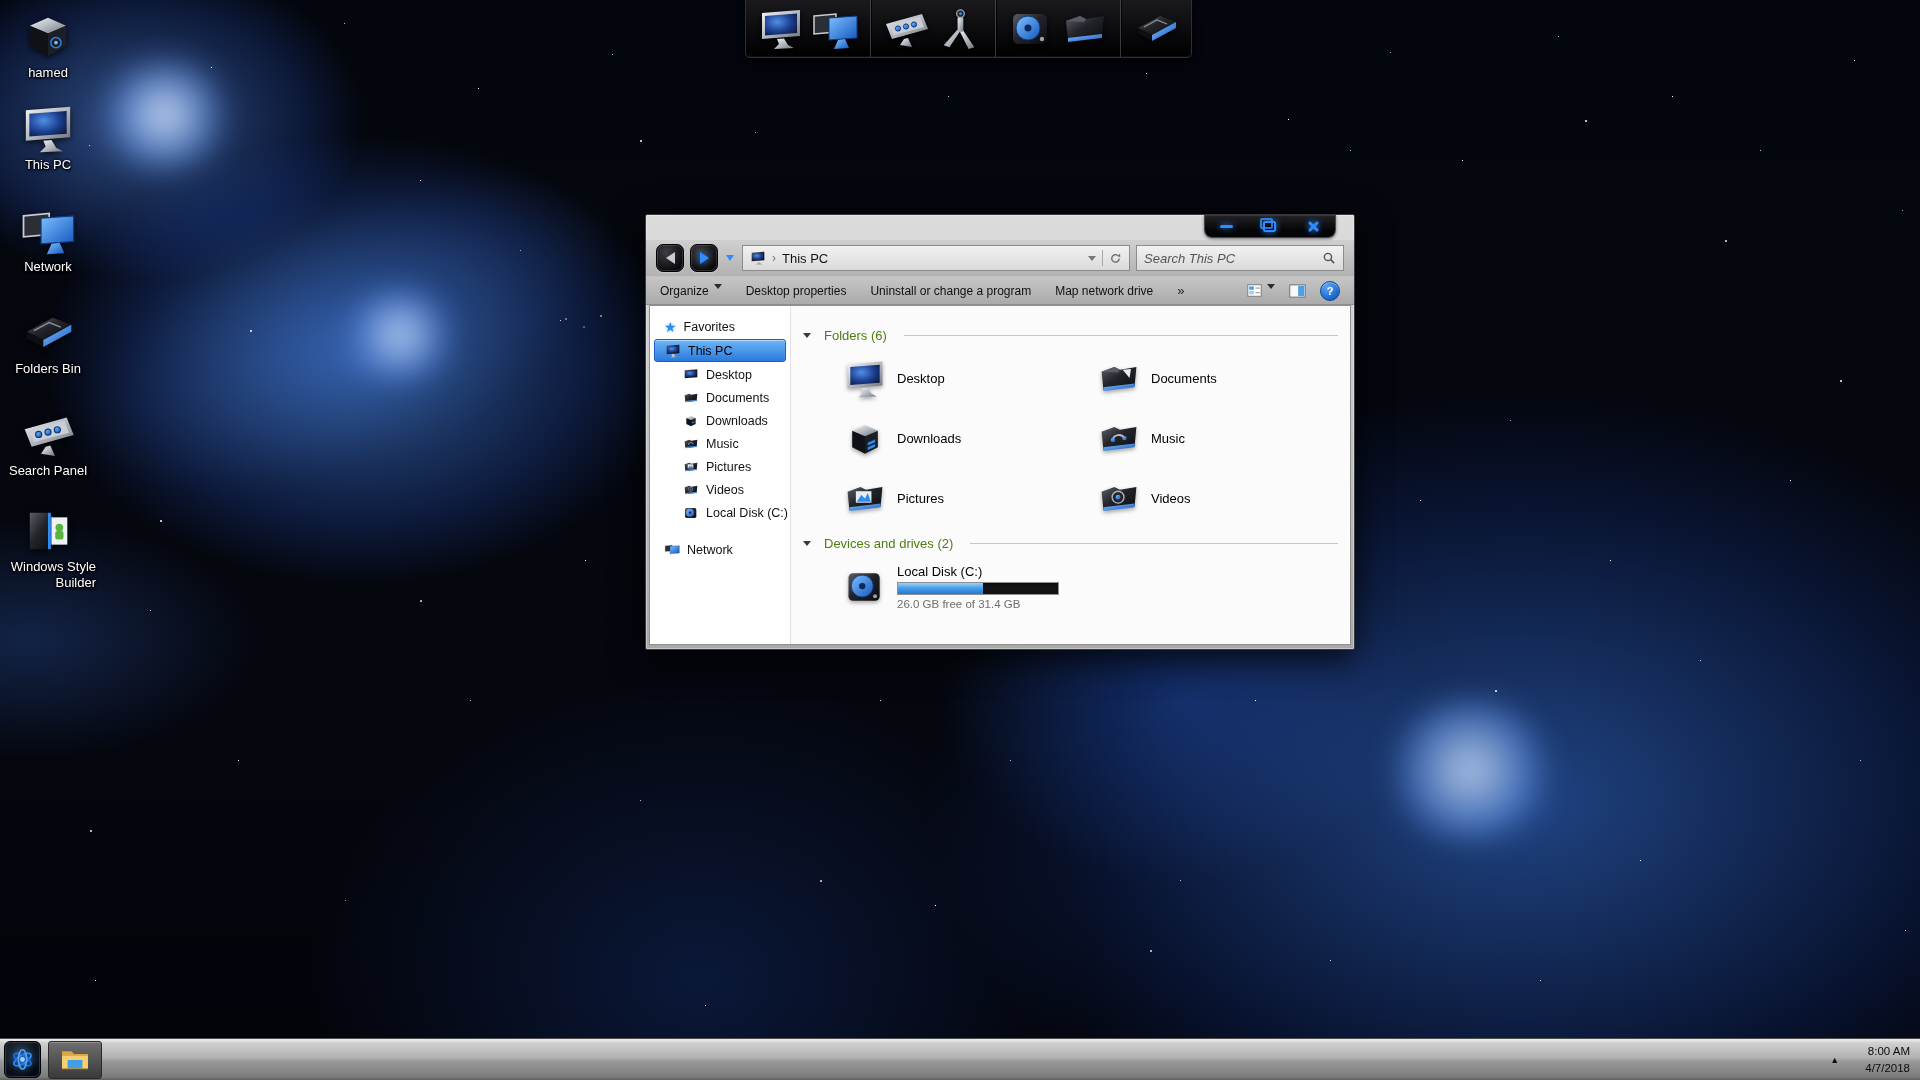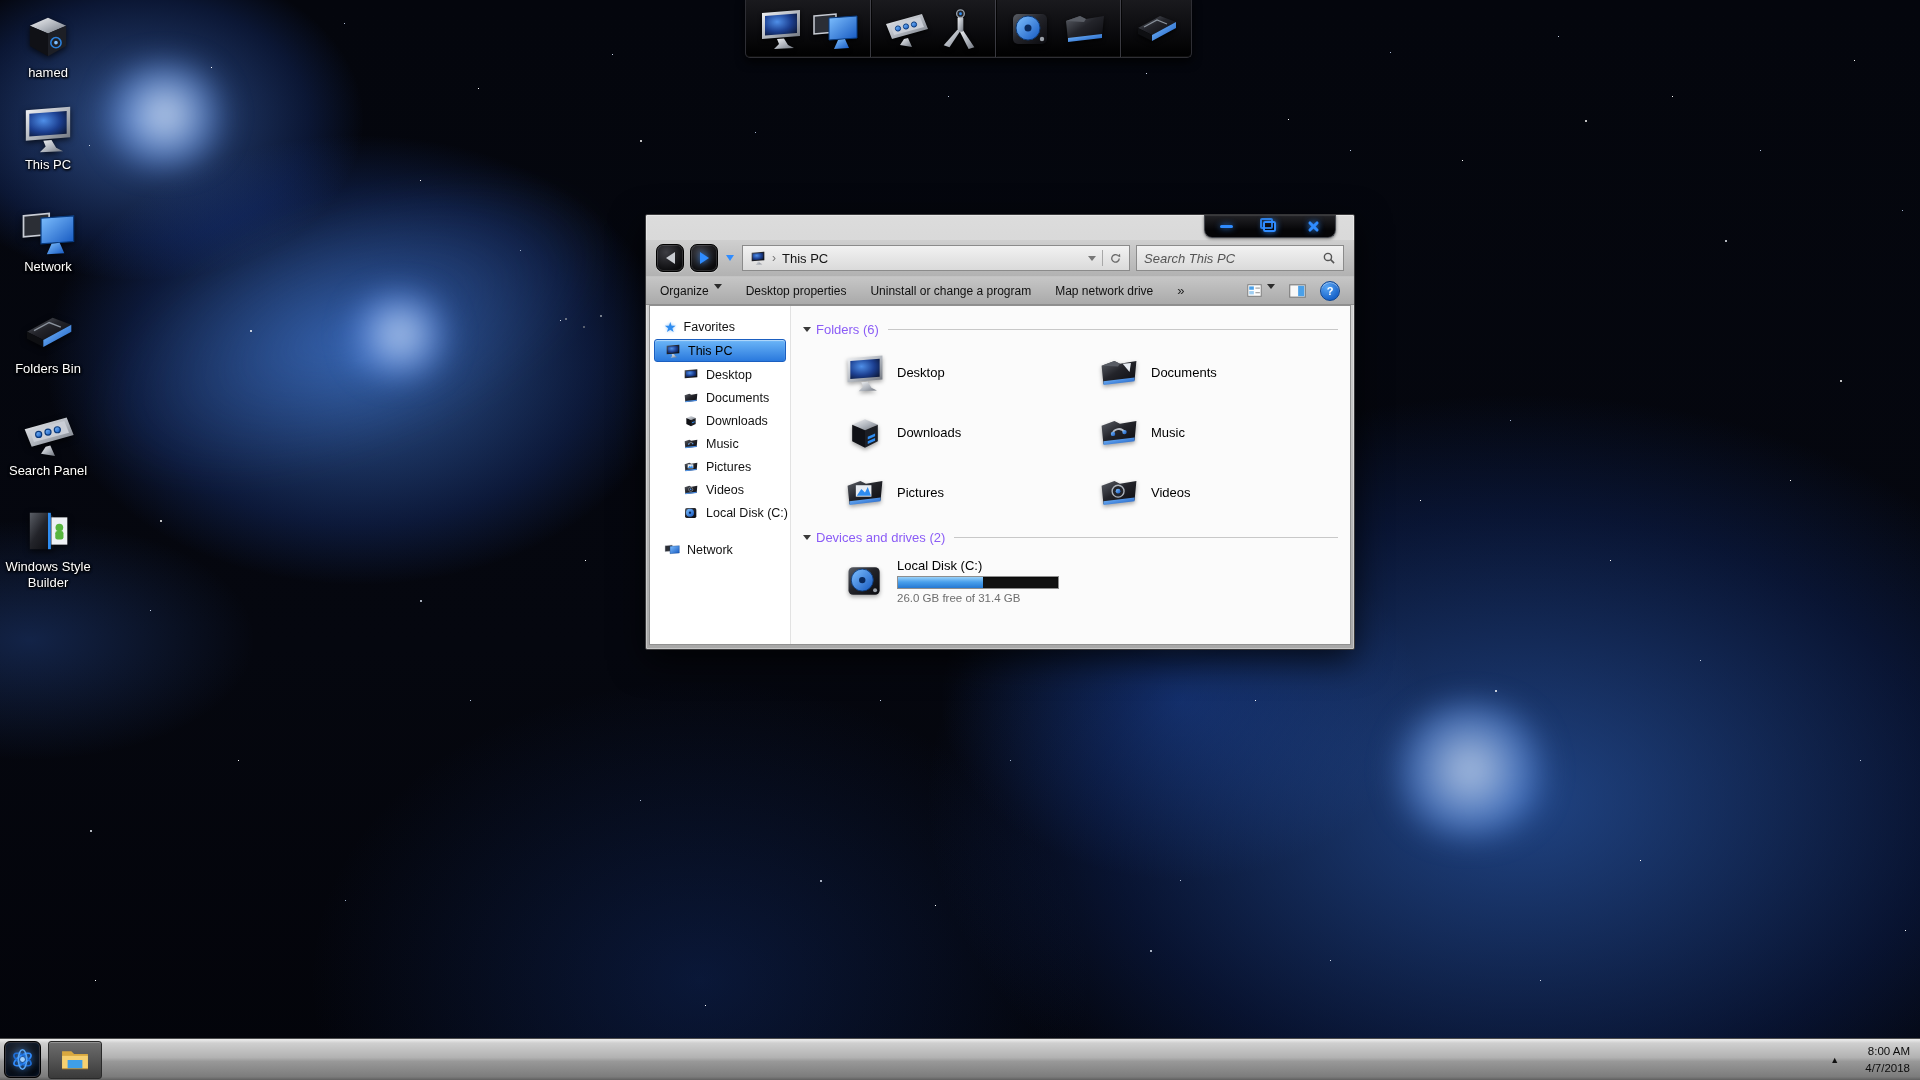--- a/index.html
+++ b/index.html
@@ -35,21 +35,21 @@
     1860px 760px #b4c2da,1905px 930px #fff,1540px 980px #cdd8ea,1640px 860px #fff,420px 180px #fff,
     520px 250px #9fb0cc,1240px 260px #fff,1350px 150px #b8c6de;}
   .stars2{position:absolute;width:2px;height:2px;border-radius:50%;background:transparent;box-shadow:
     160px 520px #fff,420px 600px #dce6f5,640px 140px #fff,1150px 950px #dce6f5,1495px 690px #fff,
     1725px 240px #eef3fb,250px 330px #fff,820px 880px #dce6f5,1585px 120px #fff,90px 830px #eef3fb,
     1840px 380px #fff,565px 318px #8a8f98,583px 326px #70767f,600px 315px #9aa0a8;}
 
   
   .dicon{position:absolute;left:0;width:96px;display:flex;flex-direction:column;align-items:center;gap:3px;cursor:default;}
   .dicon svg{width:56px;height:50px;filter:drop-shadow(0 2px 3px rgba(0,0,0,.7));}
-  .dicon .dlabel{color:#fff;font-size:13px;text-align:center;line-height:1.2;
+  .dicon .dlabel{color:#fff;font-size:13px;text-align:right;line-height:1.2;
     text-shadow:0 1px 3px #000,0 0 3px #000,1px 1px 2px #000;}
   .di1{top:12px}.di2{top:104px}.di3{top:206px}.di4{top:308px}.di5{top:410px}.di6{top:506px}
 
   
   .dock{position:absolute;left:745px;top:0;height:57px;display:flex;align-items:stretch;
     background:linear-gradient(180deg,#1a1a1e 0%,#0b0b0e 55%,#000 100%);
     border:1px solid #2e2e34;border-top:none;border-radius:0 0 5px 5px;
     box-shadow:0 4px 10px rgba(0,0,0,.8), inset 0 -1px 0 rgba(255,255,255,.06);}
   .dgroup{display:flex;align-items:center;gap:6px;padding:0 11px;border-right:1px solid rgba(100,100,112,.55);
     box-shadow:1px 0 0 rgba(0,0,0,.8);}
@@ -111,21 +111,21 @@
   .srow{height:23px;display:flex;align-items:center;gap:7px;padding-left:14px;cursor:pointer;white-space:nowrap;}
   .srow.child{padding-left:33px;}
   .srow svg{width:16px;height:14px;flex:none;}
   .srow .star{color:#2e8cf0;font-size:14px;line-height:1;text-shadow:0 0 3px rgba(46,140,240,.6);}
   .srow.sel{margin:1px 4px;padding-left:10px;border-radius:3px;height:21px;
     background:linear-gradient(180deg,#6cb6f8,#2a79dd);border:1px solid #1b5fc0;color:#000;
     box-shadow:inset 0 1px 1px rgba(255,255,255,.5);}
   .srow.net{margin-top:14px;}
 
   .main{flex:1;background:#fbfbfb;padding:10px 12px 0 10px;font-size:13px;overflow:hidden;}
-  .sechead{display:flex;align-items:center;gap:5px;color:#8b5cf6;margin:6px 0 12px 2px;cursor:default;}
+  .sechead{display:flex;align-items:center;gap:13px;color:#4d7c0f;margin:12px 0 12px 2px;cursor:default;}
   .sec-caret{width:0;height:0;border-left:4px solid transparent;border-right:4px solid transparent;border-top:5px solid #3a3a3a;cursor:pointer;}
   .sec-line{flex:1;height:1px;background:#c8c8c8;margin-left:4px;}
   .grid{display:grid;grid-template-columns:254px 254px;row-gap:13px;padding-left:42px;margin-bottom:14px;}
   .fitem{display:flex;align-items:center;gap:10px;height:47px;cursor:pointer;}
   .fitem svg{width:44px;height:40px;flex:none;filter:drop-shadow(0 2px 2px rgba(0,0,0,.35));}
   .fitem .flabel{color:#000;}
   .drive-col{display:flex;flex-direction:column;gap:3px;}
   .pbar{width:160px;height:11px;border:1px solid #8f8f8f;background:#121212;box-shadow:inset 0 1px 2px rgba(0,0,0,.6);}
   .pfill{height:100%;background:linear-gradient(180deg,#9bd2f9,#4aa0ec 45%,#2478d2);}
   .free{font-size:11.5px;color:#6e6e6e;}

